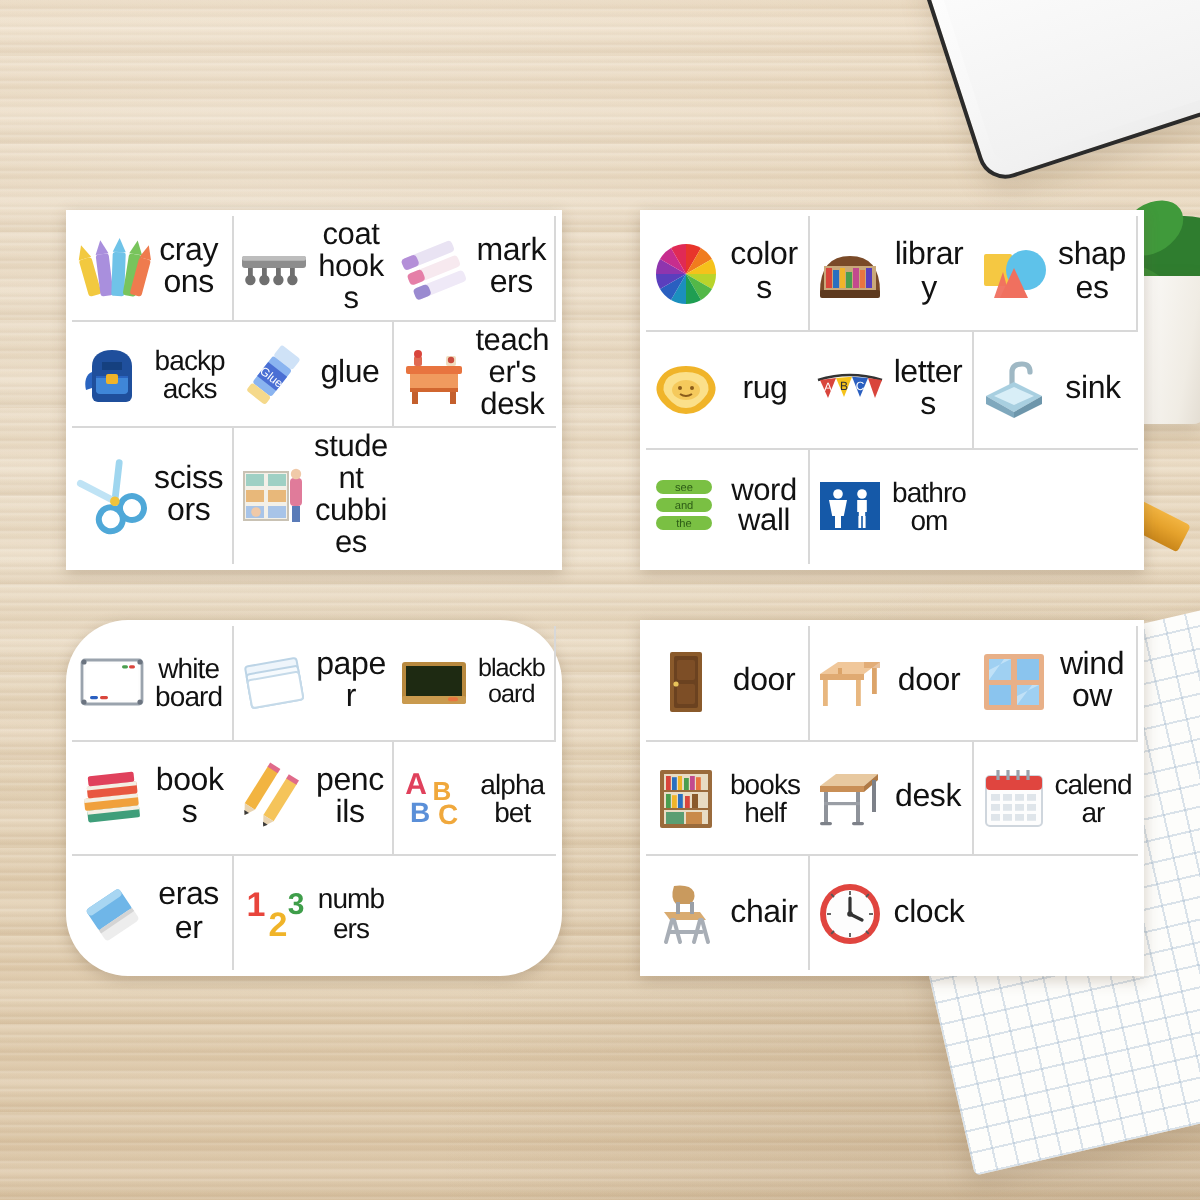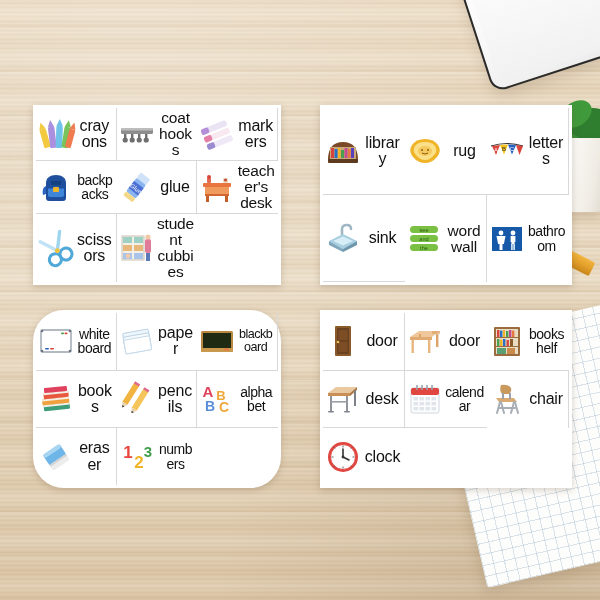--- a/index.html
+++ b/index.html
@@ -296,20 +296,41 @@
     </span>
     <span class="lbl two">
         <span style="display:block">student</span>
         <span style="display:block">cubbies</span>
       </span>
   </div>
 </div>
 
 <div class="card" id="card-areas">
 
+  <div class="cell c1 r1">
+    <span class="ico">
+      <svg width="34" height="34" viewBox="0 0 34 34">
+        <g transform="translate(17,17)">
+          <path d="M0 0 L0 -15 A15 15 0 0 1 7.5 -13z" fill="#e8352b"></path>
+          <path d="M0 0 L7.5 -13 A15 15 0 0 1 13 -7.5z" fill="#f07c1e"></path>
+          <path d="M0 0 L13 -7.5 A15 15 0 0 1 15 0z" fill="#f5c21b"></path>
+          <path d="M0 0 L15 0 A15 15 0 0 1 13 7.5z" fill="#b9d42b"></path>
+          <path d="M0 0 L13 7.5 A15 15 0 0 1 7.5 13z" fill="#53b848"></path>
+          <path d="M0 0 L7.5 13 A15 15 0 0 1 0 15z" fill="#1f9e52"></path>
+          <path d="M0 0 L0 15 A15 15 0 0 1 -7.5 13z" fill="#1b8fbe"></path>
+          <path d="M0 0 L-7.5 13 A15 15 0 0 1 -13 7.5z" fill="#2a5fc0"></path>
+          <path d="M0 0 L-13 7.5 A15 15 0 0 1 -15 0z" fill="#5a3fbd"></path>
+          <path d="M0 0 L-15 0 A15 15 0 0 1 -13 -7.5z" fill="#8f35ae"></path>
+          <path d="M0 0 L-13 -7.5 A15 15 0 0 1 -7.5 -13z" fill="#c72d8e"></path>
+          <path d="M0 0 L-7.5 -13 A15 15 0 0 1 0 -15z" fill="#e02a55"></path>
+        </g>
+      </svg>
+    </span>
+    <span class="lbl">colors</span>
+  </div>
 
   <div class="cell c2 r1">
     <span class="ico">
       <svg width="34" height="34" viewBox="0 0 34 34">
         <path d="M2 26 Q2 8 17 8 Q32 8 32 26z" fill="#7a4a28"></path>
         <rect x="4" y="13" width="26" height="12" fill="#c9a87a"></rect>
         <g>
           <rect x="5" y="14" width="3" height="10" fill="#d9453c"></rect>
           <rect x="8.5" y="15" width="3" height="9" fill="#2a6fc0"></rect>
           <rect x="12" y="14" width="2.5" height="10" fill="#f0b429"></rect>
@@ -317,20 +338,31 @@
           <rect x="18.5" y="14" width="3" height="10" fill="#c24a8e"></rect>
           <rect x="22" y="15" width="2.5" height="9" fill="#e8743f"></rect>
           <rect x="25" y="14" width="3" height="10" fill="#5a3fbd"></rect>
         </g>
         <rect x="2" y="25" width="30" height="4" rx="1" fill="#5e3a1f"></rect>
       </svg>
     </span>
     <span class="lbl">library</span>
   </div>
 
+  <div class="cell c1 r2">
+    <span class="ico">
+      <svg width="34" height="34" viewBox="0 0 34 34">
+        <rect x="2" y="7" width="14" height="16" rx="1" fill="#f5c842"></rect>
+        <circle cx="23" cy="15" r="10" fill="#5ec2ea"></circle>
+        <polygon points="15,29 7,29 11.5,16" fill="#f07060" opacity=".95"></polygon>
+        <polygon points="24,29 10,29 17,14" fill="#f0705f"></polygon>
+      </svg>
+    </span>
+    <span class="lbl">shapes</span>
+  </div>
 
   <div class="cell c2 r2">
     <span class="ico">
       <svg width="34" height="34" viewBox="0 0 34 34">
         <path d="M17 5 Q26 5 30 11 Q34 17 29 23 Q24 29 17 29 Q10 29 5 23 Q0 17 4 11 Q8 5 17 5z" fill="#f0b429"></path>
         <path d="M17 8 Q24 8 27 12 Q30 17 26 21 Q22 26 17 26 Q12 26 8 21 Q4 17 7 12 Q10 8 17 8z" fill="#fbe08a"></path>
         <ellipse cx="17" cy="17" rx="7" ry="5" fill="#f5c95c"></ellipse>
         <circle cx="14" cy="16" r="1" fill="#8a5c1a"></circle>
           <circle cx="20" cy="16" r="1" fill="#8a5c1a"></circle>
         <path d="M14 19 Q17 21 20 19" stroke="#8a5c1a" stroke-width="1" fill="none"></path>
@@ -550,20 +582,34 @@
         <rect x="24" y="7" width="8" height="3" fill="#d99b60" opacity=".6"></rect>
         <rect x="3.5" y="16" width="2.4" height="13" fill="#e8b77f"></rect>
         <rect x="20" y="16" width="2.4" height="13" fill="#e8b77f"></rect>
         <rect x="28" y="10" width="2.4" height="13" fill="#dca469"></rect>
         <rect x="11" y="10" width="2" height="3" fill="#dca469"></rect>
       </svg>
     </span>
     <span class="lbl">door</span>
   </div>
 
+  <div class="cell c1 r2">
+    <span class="ico">
+      <svg width="34" height="34" viewBox="0 0 34 34">
+        <rect x="2" y="3" width="30" height="28" rx="1.5" fill="#e8b088"></rect>
+        <rect x="4.5" y="5.5" width="11" height="10.5" fill="#9fd0f2"></rect>
+        <rect x="18.5" y="5.5" width="11" height="10.5" fill="#8ac4ee"></rect>
+        <rect x="4.5" y="18.5" width="11" height="10" fill="#8ac4ee"></rect>
+        <rect x="18.5" y="18.5" width="11" height="10" fill="#9fd0f2"></rect>
+        <polygon points="4.5,16 12,5.5 15.5,5.5 4.5,11" fill="#cfe8fa" opacity=".7"></polygon>
+        <polygon points="18.5,28.5 26,18.5 29.5,18.5 18.5,24" fill="#cfe8fa" opacity=".7"></polygon>
+      </svg>
+    </span>
+    <span class="lbl">window</span>
+  </div>
 
   <div class="cell c2 r2">
     <span class="ico">
       <svg width="34" height="34" viewBox="0 0 34 34">
         <rect x="4" y="3" width="26" height="29" rx="1" fill="#9a6b3c"></rect>
         <rect x="6" y="5" width="22" height="8" fill="#e8dcc4"></rect>
         <rect x="6" y="14" width="22" height="8" fill="#e8dcc4"></rect>
         <rect x="6" y="23" width="22" height="7" fill="#e8dcc4"></rect>
         <g>
             <rect x="7" y="6" width="2.4" height="7" fill="#d9453c"></rect>

